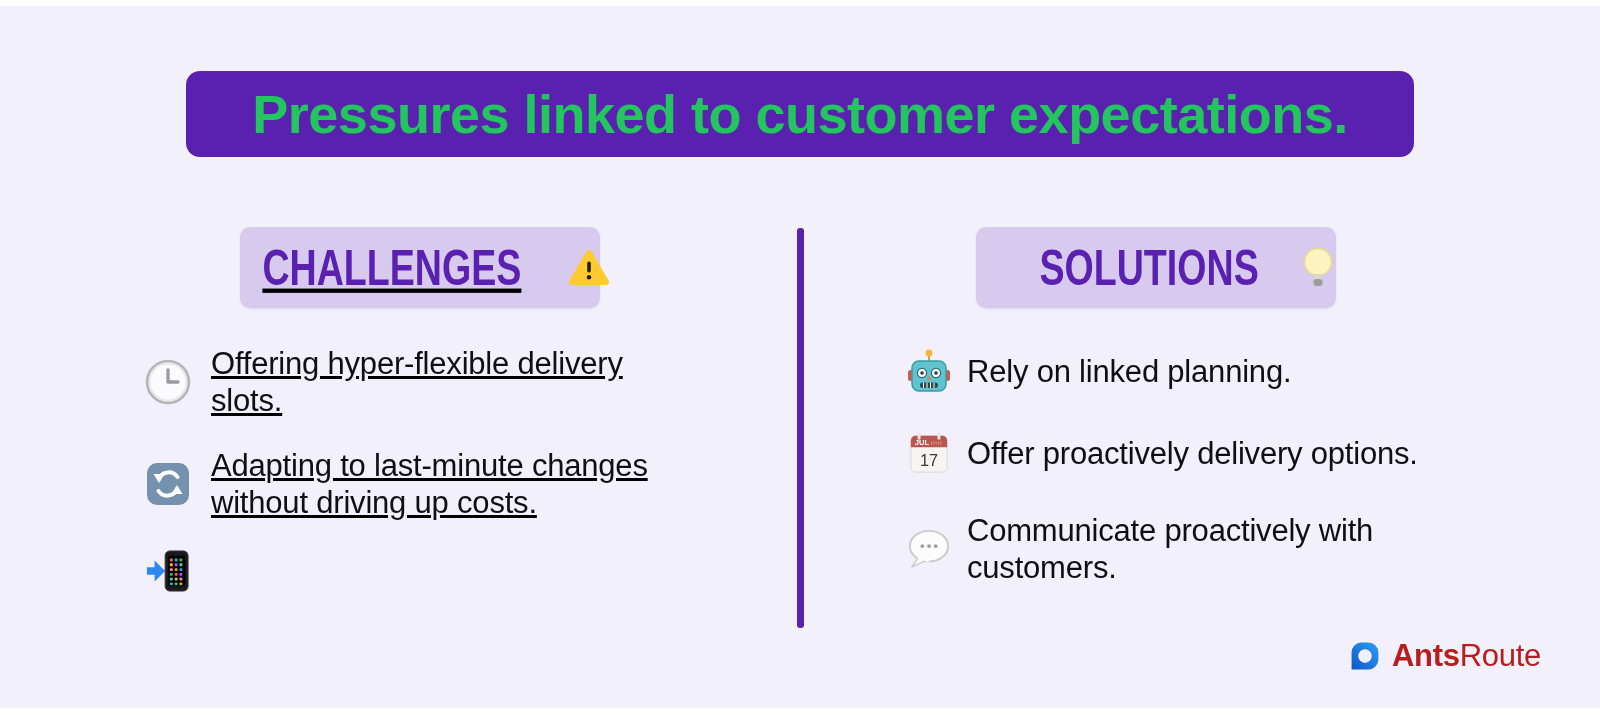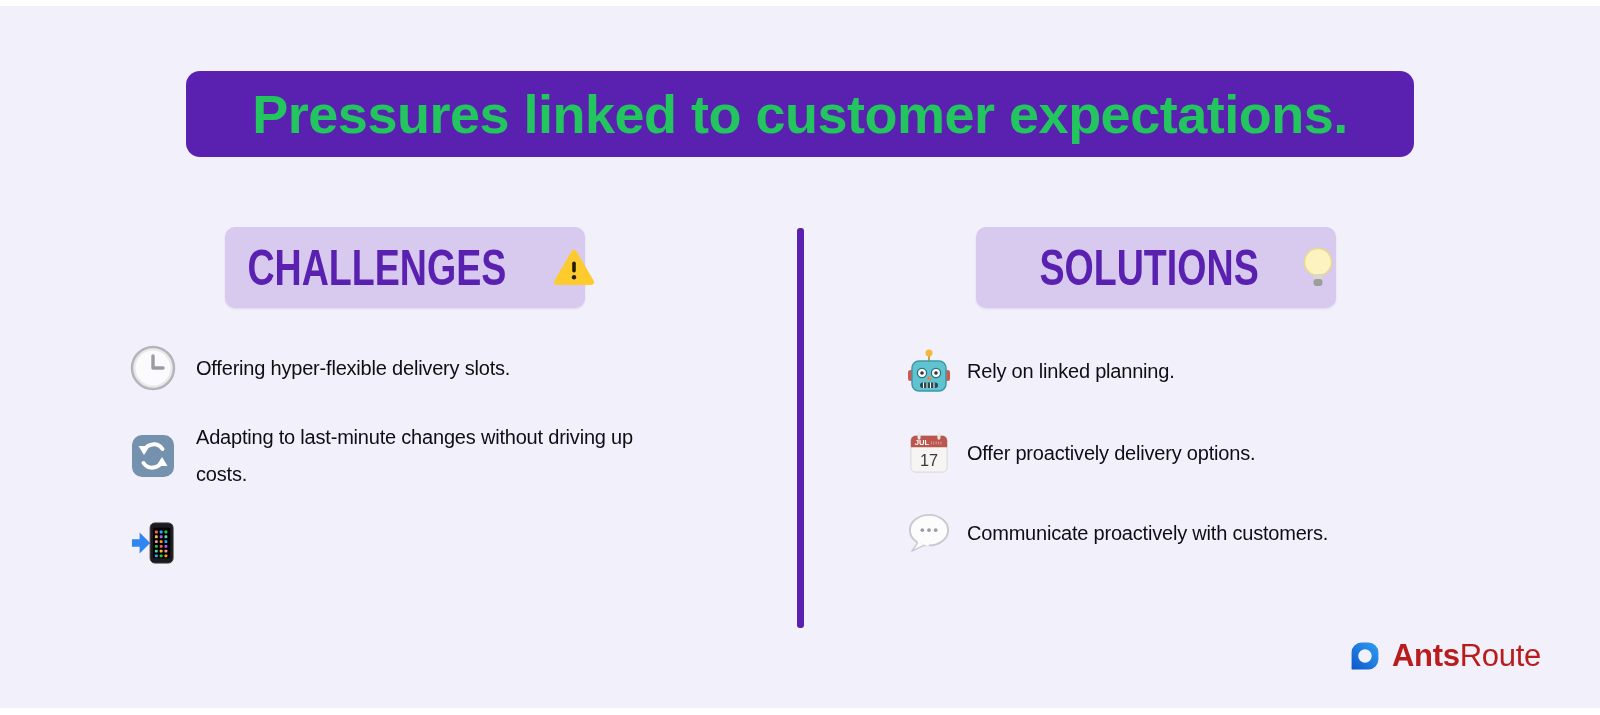--- a/index.html
+++ b/index.html
@@ -14,21 +14,21 @@
     position:absolute;left:186px;top:71px;width:1228px;height:86px;
     background:#5a21b1;border-radius:14px;
     display:flex;align-items:center;justify-content:center;
   }
   .title-banner span{
     color:#22c55e;font-size:54px;font-weight:700;letter-spacing:-0.5px;white-space:nowrap;
   }
 
   
   .col{position:absolute;top:227px;width:560px;}
-  .col-left{left:129px;}
+  .col-left{left:144px;text-decoration:underline;}
   .col-right{left:905px;}
 
   .pill{
     width:360px;height:81px;background:#d8c9ee;border-radius:10px;
     display:flex;align-items:center;justify-content:center;gap:14px;
     box-shadow:0 1px 2px rgba(90,33,177,0.12);
   }
   .col-left .pill{margin-left:96px;}
   .col-right .pill{margin-left:71px;justify-content:flex-end;}
   .pill-text{
@@ -37,21 +37,21 @@
   }
   .hdr-icon{display:inline-flex;align-items:center;}
 
   .items{list-style:none;margin:0;padding:0;display:flex;flex-direction:column;}
   .col-left .items{margin-top:37px;gap:28px;}
   .col-right .items{margin-top:40px;gap:36px;}
   .item{display:flex;align-items:center;gap:19px;}
   .col-right .item{gap:14px;}
   .item .icon{flex:0 0 auto;display:inline-flex;align-items:center;justify-content:center;width:48px;}
   .item .txt{
-    font-size:20px;line-height:37px;color:#0e0e13;letter-spacing:-0.2px;
+    font-size:31px;line-height:37px;color:#0e0e13;letter-spacing:-0.2px;
   }
   .col-left .txt{width:490px;}
   .col-right .txt{width:500px;}
 
   
   .divider{
     position:absolute;left:797px;top:228px;width:7px;height:400px;
     background:#5a21b1;border-radius:3px;
   }
 

